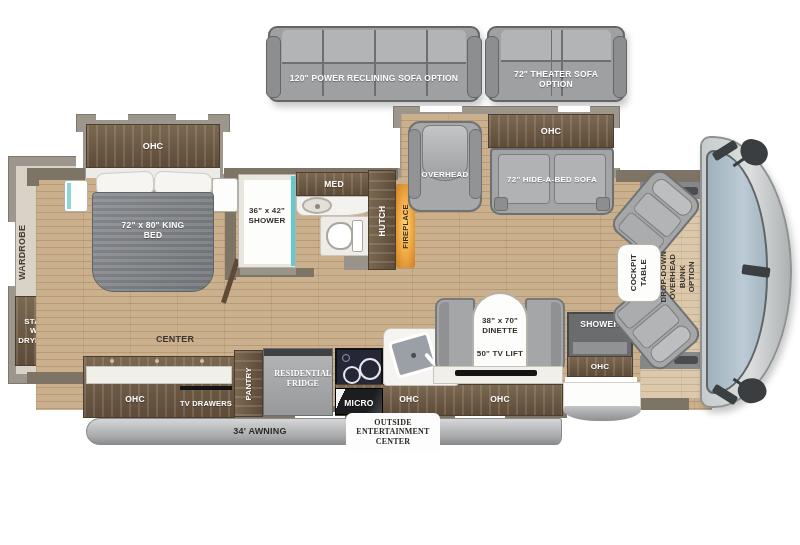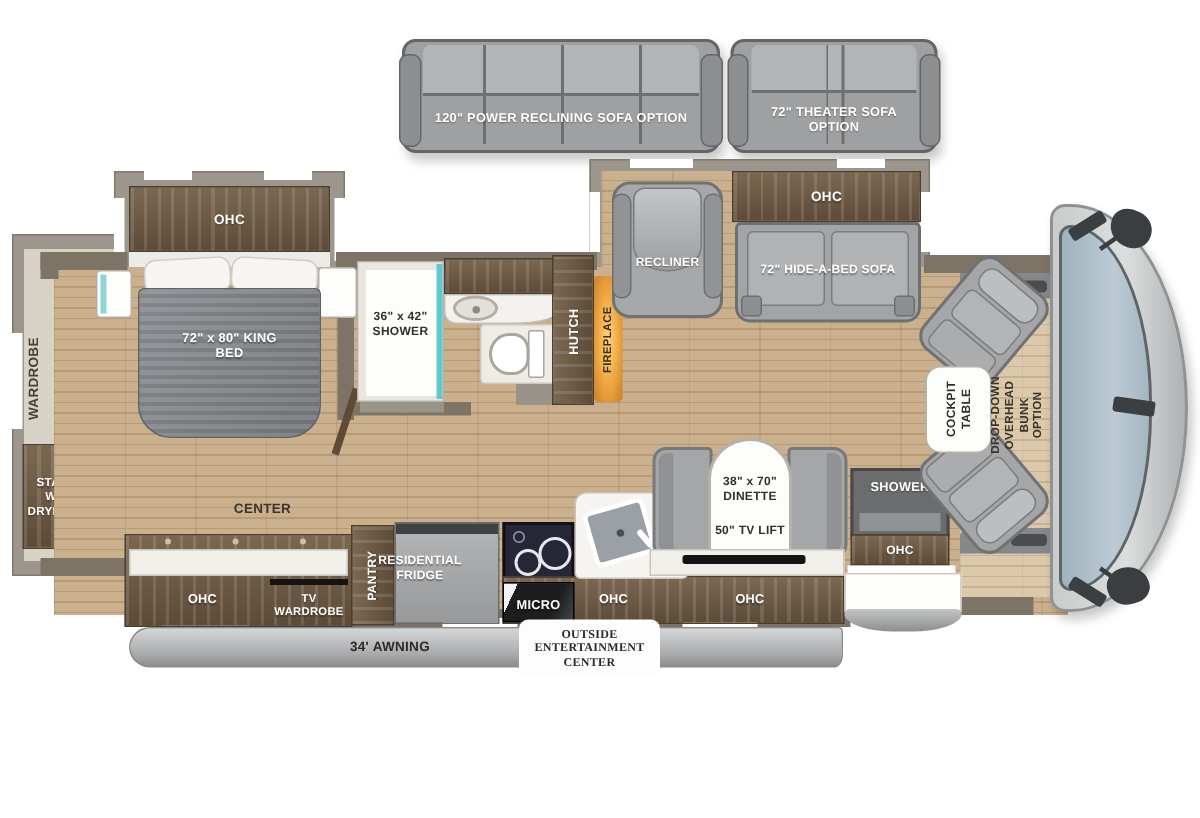--- a/index.html
+++ b/index.html
@@ -108,20 +108,21 @@
               background-image:repeating-linear-gradient(180deg,rgba(255,255,255,.08) 0 3px,rgba(0,0,0,.06) 3px 6px),linear-gradient(120deg,#8b8e92,#75787c);
               border:1.5px solid #5f6266;box-sizing:border-box;"></div>
   <div class="abs lbl" style="left:118px;top:215px;width:70px;height:30px;font-size:8.5px;">72" x 80" KING BED</div>
   <div class="abs lbl dk" style="left:128px;top:333px;width:94px;height:12px;font-size:9px;color:#3b352f;">CENTER</div>
 
   <div class="abs white-f" style="left:238px;top:174px;width:58px;height:94px;box-shadow:inset 5px 5px 0 #e9e6e0, inset -3px -3px 0 #e9e6e0;"></div>
   <div class="abs" style="left:291px;top:176px;width:4px;height:90px;background:#62c9cc;"></div>
   <div class="abs" style="left:240px;top:268px;width:56px;height:7px;background:#9a938a;"></div>
   <div class="abs lbl dk" style="left:242px;top:196px;width:50px;height:40px;font-size:8px;color:#332e28;">36" x 42" SHOWER</div>
   <div class="abs wood" style="left:296px;top:172px;width:76px;height:24px;border:1px solid #4c3e2e;box-sizing:border-box;"></div>
+  <div class="abs lbl" style="left:296px;top:172px;width:76px;height:24px;font-size:8.5px;">MED</div>
   <div class="abs" style="left:296px;top:196px;width:76px;height:20px;background:#f4f2ee;border:1px solid #c4c0b8;border-radius:0 0 40% 8px;box-sizing:border-box;"></div>
   <div class="abs" style="left:302px;top:197px;width:30px;height:17px;background:#e3e0da;border:2px solid #b2aea6;border-radius:50%;box-sizing:border-box;">
     <div class="abs" style="left:11px;top:5px;width:5px;height:5px;background:#8d8a84;border-radius:50%;"></div>
   </div>
   <div class="abs" style="left:320px;top:216px;width:56px;height:40px;background:#efece7;border:1px solid #ccc7bf;border-radius:3px;box-sizing:border-box;"></div>
   <div class="abs" style="left:352px;top:220px;width:11px;height:32px;background:#fff;border:1.5px solid #aaa69e;border-radius:2px;box-sizing:border-box;"></div>
   <div class="abs" style="left:326px;top:222px;width:27px;height:28px;background:#fff;border:2px solid #aaa69e;border-radius:50% 40% 40% 50%;box-sizing:border-box;"></div>
   <div class="abs woodv" style="left:368px;top:170px;width:28px;height:100px;border:1px solid #4c3e2e;box-sizing:border-box;"></div>
   <div class="abs lbl" style="left:368px;top:186px;width:28px;height:70px;">
     <span class="vert nowrap" style="font-size:8.5px;">HUTCH</span>
@@ -129,47 +130,47 @@
   <div class="abs" style="left:396px;top:184px;width:19px;height:84px;background:radial-gradient(ellipse at center,#ffd47c 0%,#eda43f 55%,#c87f2a 100%);border-radius:3px;"></div>
   <div class="abs lbl" style="left:396px;top:188px;width:19px;height:76px;">
     <span class="vert nowrap dk" style="font-size:7.5px;color:#3a2c14;">FIREPLACE</span>
   </div>
 
   <div class="abs" style="left:408px;top:121px;width:74px;height:91px;background:#a6a8aa;border:2px solid #707274;border-radius:12px;box-sizing:border-box;">
     <div class="abs" style="left:12px;top:2px;width:46px;height:56px;background:linear-gradient(180deg,#c3c5c7,#9c9ea0);border:1.5px solid #7a7c7e;border-radius:8px 8px 50% 50%/8px 8px 30% 30%;box-sizing:border-box;"></div>
     <div class="abs" style="left:-2px;top:6px;width:13px;height:70px;background:#919395;border:1.5px solid #6d6f71;border-radius:6px;box-sizing:border-box;"></div>
     <div class="abs" style="right:-2px;top:6px;width:13px;height:70px;background:#919395;border:1.5px solid #6d6f71;border-radius:6px;box-sizing:border-box;"></div>
   </div>
-  <div class="abs lbl" style="left:408px;top:168px;width:74px;height:14px;font-size:8px;">RECLINER</div>
+  <div class="abs lbl" style="left:408px;top:168px;width:74px;height:14px;font-size:8px;">OVERHEAD</div>
   <div class="abs wood" style="left:488px;top:114px;width:126px;height:34px;border:1px solid #4c3e2e;box-sizing:border-box;"></div>
   <div class="abs lbl" style="left:488px;top:114px;width:126px;height:34px;font-size:9px;">OHC</div>
   <div class="abs" style="left:490px;top:148px;width:124px;height:67px;background:#a2a4a6;border:2px solid #6d6f71;border-radius:4px 4px 10px 10px;box-sizing:border-box;">
     <div class="abs" style="left:6px;top:4px;width:52px;height:50px;background:#b0b2b4;border:1.5px solid #7a7c7e;border-radius:4px;box-sizing:border-box;"></div>
     <div class="abs" style="right:6px;top:4px;width:52px;height:50px;background:#b0b2b4;border:1.5px solid #7a7c7e;border-radius:4px;box-sizing:border-box;"></div>
     <div class="abs" style="left:2px;bottom:2px;width:12px;height:12px;background:#8c8e90;border:1px solid #6d6f71;border-radius:3px;"></div>
     <div class="abs" style="right:2px;bottom:2px;width:12px;height:12px;background:#8c8e90;border:1px solid #6d6f71;border-radius:3px;"></div>
   </div>
   <div class="abs lbl" style="left:494px;top:172px;width:116px;height:16px;font-size:8px;">72" HIDE-A-BED SOFA</div>
 
   <div class="abs wood" style="left:83px;top:356px;width:152px;height:62px;border:1px solid #4c3e2e;box-sizing:border-box;"></div>
   <div class="abs" style="left:86px;top:366px;width:146px;height:18px;background:#f1efe9;border:1px solid #c9c4ba;box-sizing:border-box;"></div>
   <div class="abs" style="left:110px;top:359px;width:4px;height:4px;background:#cdbfa9;border-radius:50%;"></div>
   <div class="abs" style="left:155px;top:359px;width:4px;height:4px;background:#cdbfa9;border-radius:50%;"></div>
   <div class="abs" style="left:200px;top:359px;width:4px;height:4px;background:#cdbfa9;border-radius:50%;"></div>
   <div class="abs lbl" style="left:98px;top:390px;width:74px;height:18px;font-size:8.5px;">OHC</div>
   <div class="abs" style="left:180px;top:386px;width:52px;height:4px;background:#141414;"></div>
-  <div class="abs lbl" style="left:178px;top:392px;width:56px;height:22px;font-size:7.5px;">TV WARDROBE</div>
+  <div class="abs lbl" style="left:178px;top:392px;width:56px;height:22px;font-size:7.5px;">TV DRAWERS</div>
   <div class="abs woodv" style="left:234px;top:350px;width:29px;height:67px;border:1px solid #4c3e2e;box-sizing:border-box;"></div>
   <div class="abs lbl" style="left:234px;top:352px;width:29px;height:63px;">
     <span class="vert nowrap" style="font-size:8px;">PANTRY</span>
   </div>
   <div class="abs gray-f" style="left:263px;top:348px;width:70px;height:68px;">
     <div class="abs" style="left:0;top:0;width:100%;height:7px;background:#3f4142;"></div>
   </div>
-  <div class="abs lbl" style="left:247px;top:362px;width:66px;height:34px;font-size:8px;">RESIDENTIAL FRIDGE</div>
+  <div class="abs lbl" style="left:270px;top:362px;width:66px;height:34px;font-size:8px;font-family:Liberation Serif, serif;">RESIDENTIAL FRIDGE</div>
   <div class="abs" style="left:335px;top:348px;width:48px;height:40px;background:#262736;border:2px solid #101018;box-sizing:border-box;">
     <div class="abs" style="left:6px;top:16px;width:14px;height:14px;border:2px solid #e8e8ee;border-radius:50%;"></div>
     <div class="abs" style="left:22px;top:8px;width:18px;height:18px;border:2px solid #e8e8ee;border-radius:50%;"></div>
     <div class="abs" style="left:5px;top:4px;width:6px;height:6px;border:1px solid #9a9ab0;border-radius:50%;"></div>
   </div>
   <div class="abs wood" style="left:335px;top:384px;width:228px;height:32px;border:1px solid #4c3e2e;box-sizing:border-box;"></div>
   <div class="abs" style="left:335px;top:388px;width:48px;height:27px;background:linear-gradient(115deg,#f4f4f4 0 16%,#1c1d1f 16% 70%,#44464a);border:1px solid #000;box-sizing:border-box;"></div>
   <div class="abs lbl" style="left:335px;top:390px;width:48px;height:26px;font-size:8.5px;">MICRO</div>
   <div class="abs lbl" style="left:386px;top:390px;width:46px;height:18px;font-size:8.5px;">OHC</div>
   <div class="abs" style="left:383px;top:328px;width:76px;height:58px;background:#f6f4f0;border:1px solid #c9c4ba;border-radius:8px 26px 4px 4px;box-sizing:border-box;"></div>

